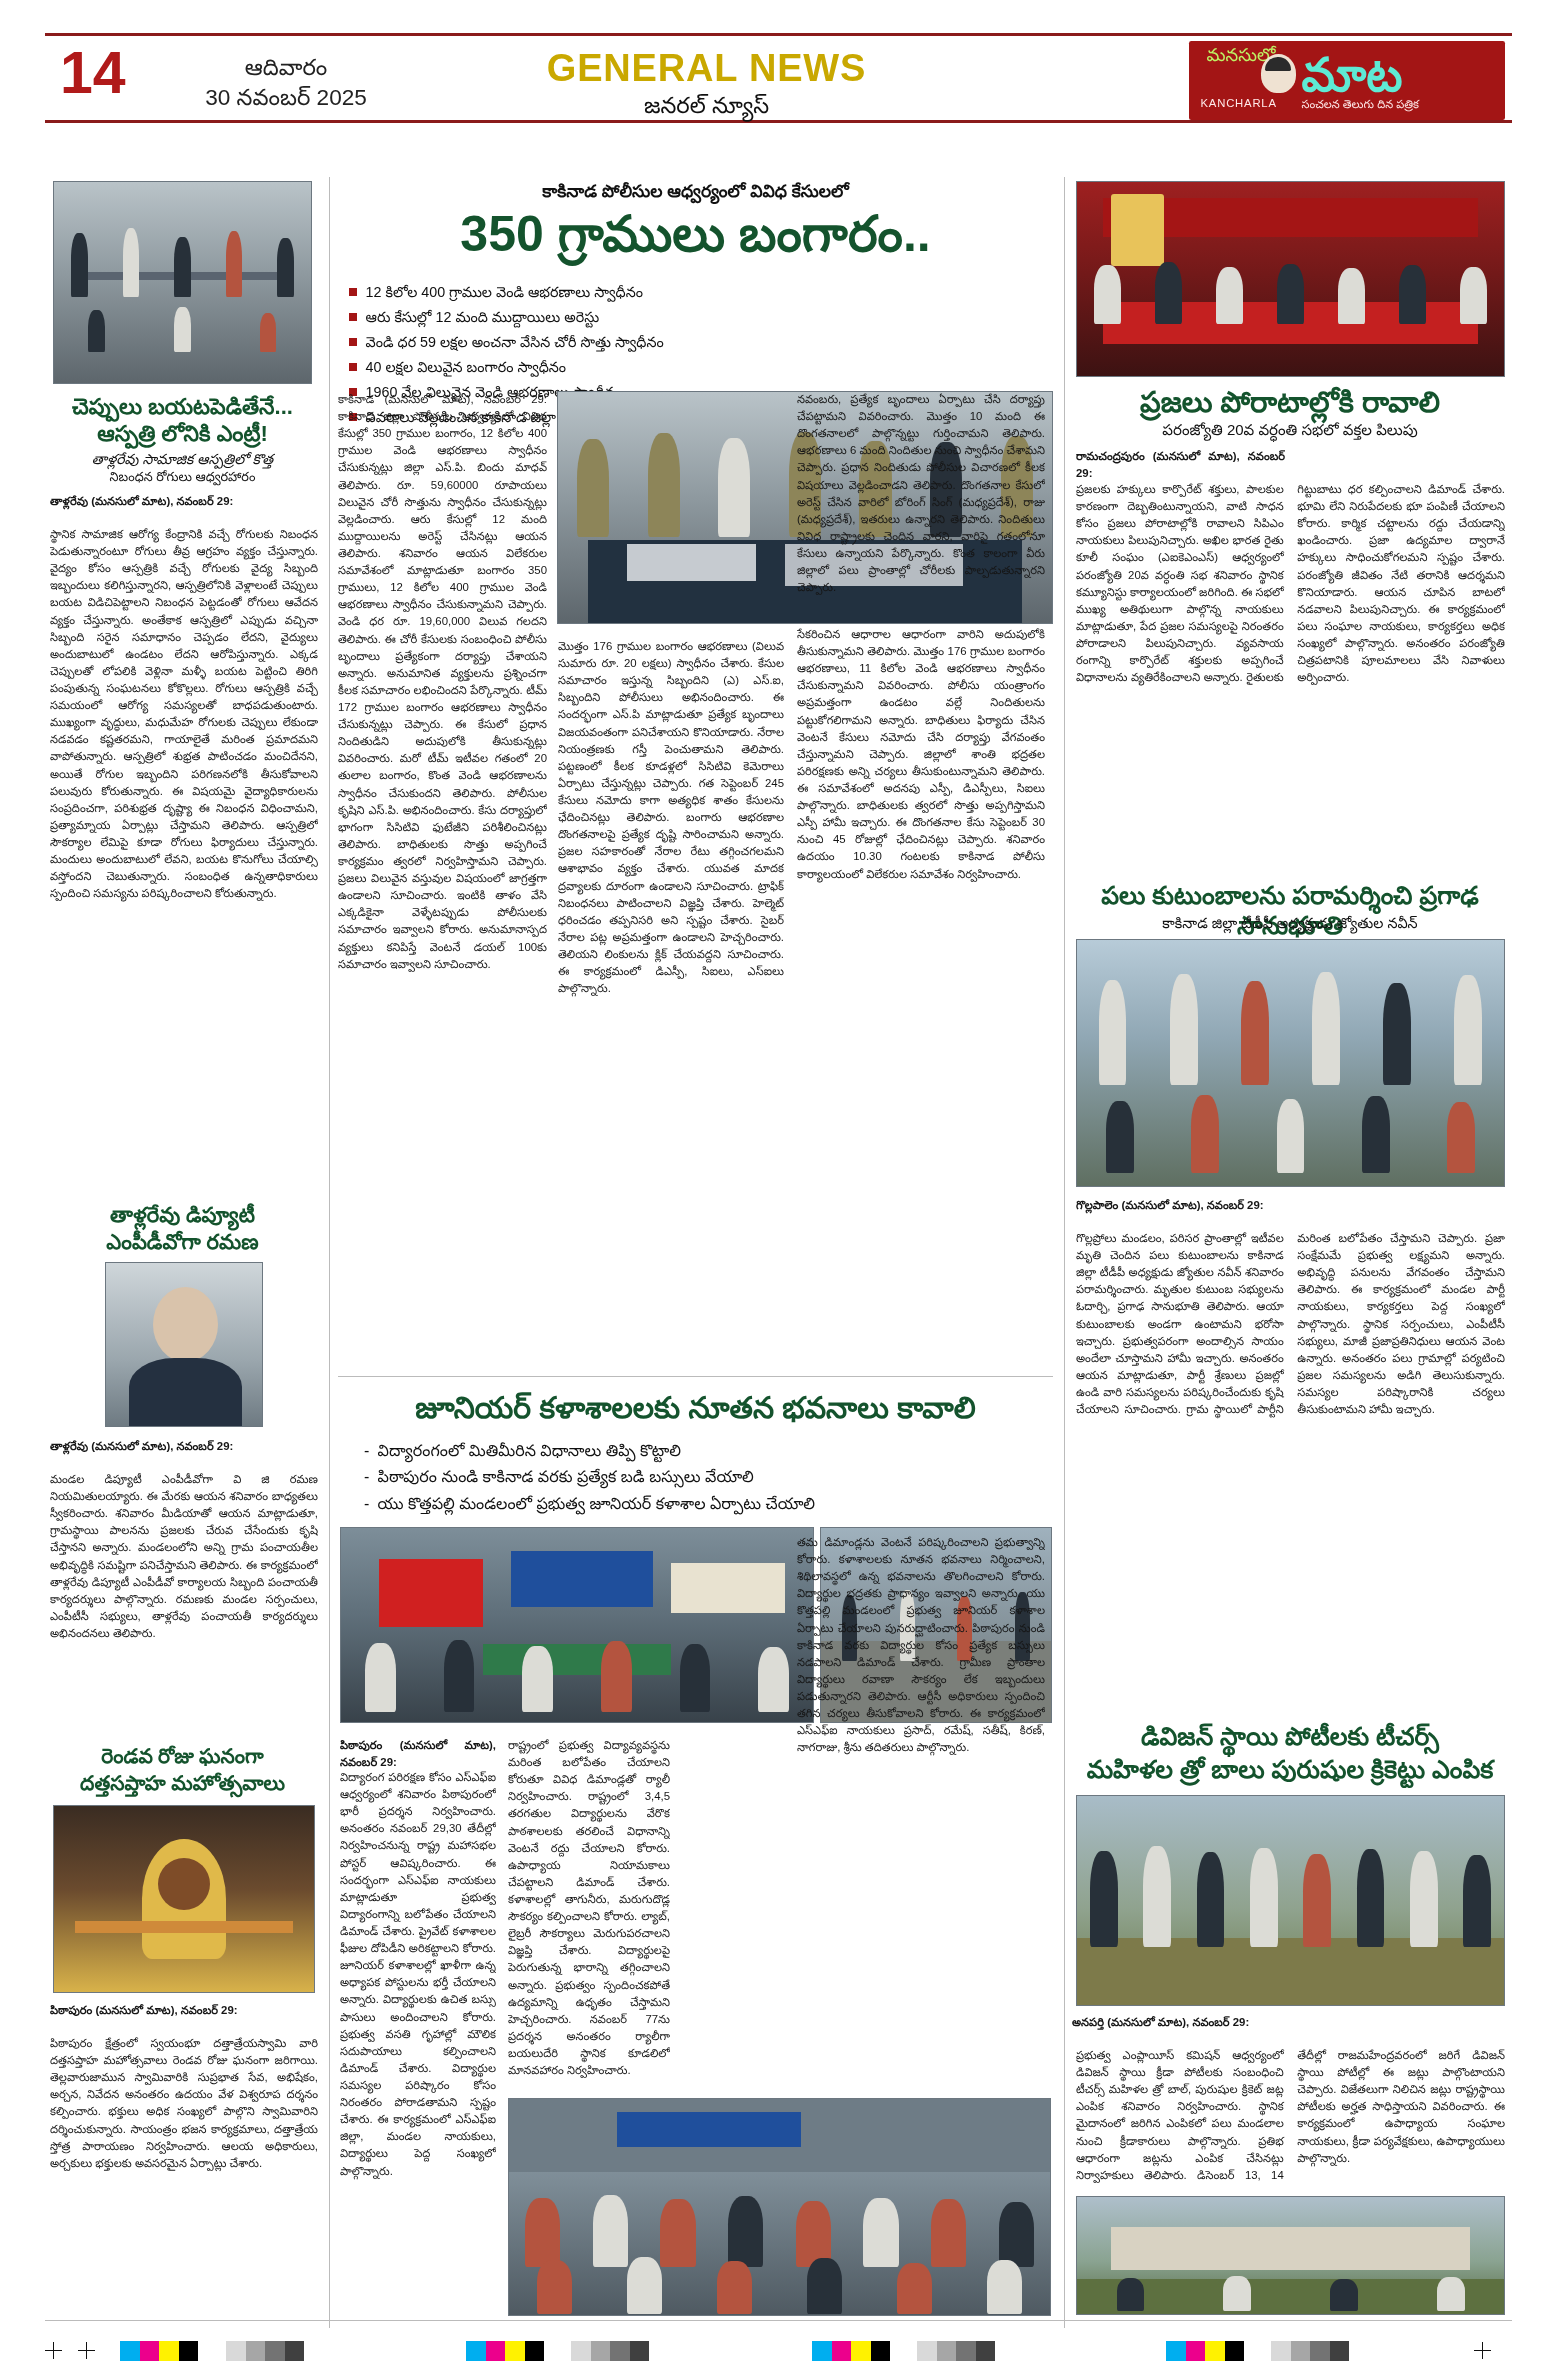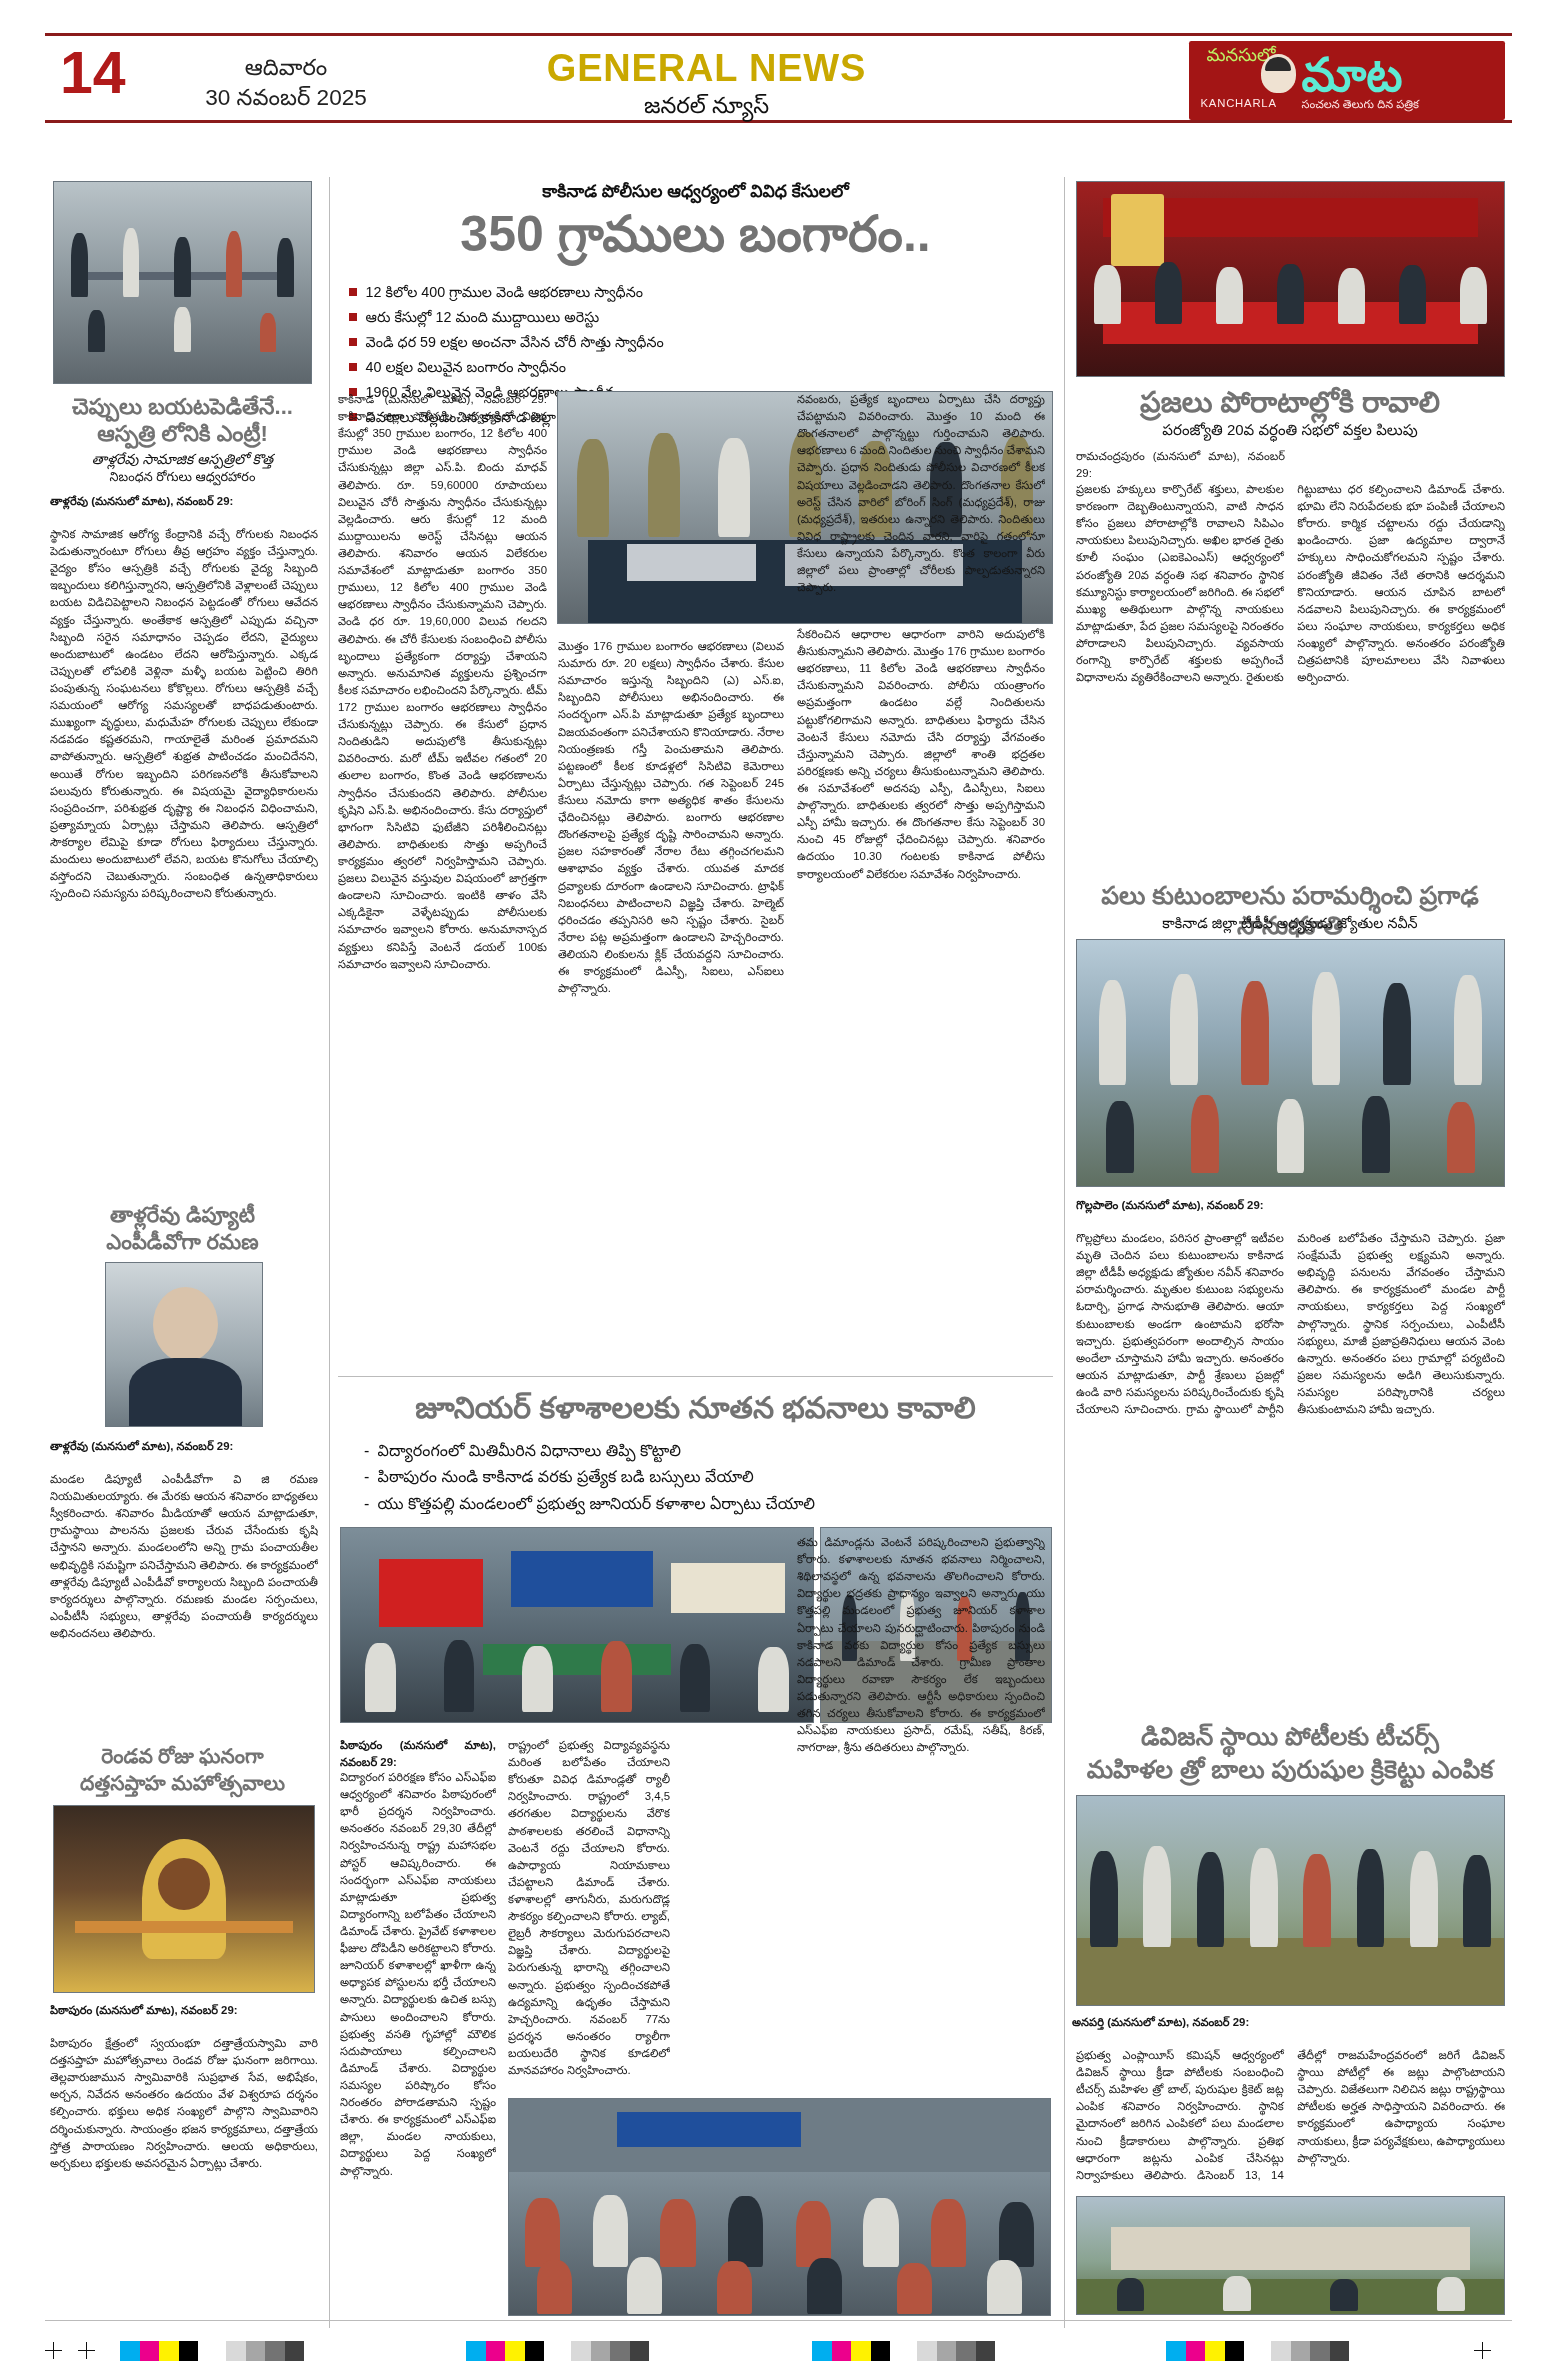--- a/index.html
+++ b/index.html
@@ -81,21 +81,21 @@
   
   .vline { position: absolute; background: #bbb; width: 0.8px; }
   .hline { position: absolute; background: #bbb; height: 0.8px; }
 
   
   .photo {
     position: absolute; overflow: hidden; background: #8a9aa5;
     border: 0.8px solid #6c7780;
   }
   .headline {
-    position: absolute; color: #737373; font-weight: bold;
+    position: absolute; color: #14532d; font-weight: bold;
     text-align: center; line-height: 1.18;
   }
   .kicker {
     position: absolute; color: #111; text-align: center;
   }
   .body-col {
     position: absolute;
     font-size: 11.4px; line-height: 1.5; color: #161616;
     text-align: justify;
     overflow: hidden;
@@ -342,21 +342,21 @@
       <div class="fig dark" style="height:60px;"></div>
       <div class="fig white" style="height:56px;"></div>
       <div class="fig dark" style="height:59px;"></div>
       <div class="fig white" style="height:57px;"></div>
     </div>
   </div>
 
   <div class="headline" style="left:1072px; top:385px; width:436px; font-size:29px;">ప్రజలు పోరాటాల్లోకి రావాలి</div>
   <div class="kicker" style="left:1072px; top:421px; width:436px; font-size:15px;">పరంజ్యోతి 20వ వర్ధంతి సభలో వక్తల పిలుపు</div>
 
-  <div class="body-col" style="left:1076px; top:448px; width:209px; height:33px; font-weight:normal;">రామచంద్రపురం (మనసులో మాట), నవంబర్ 29:</div>
+  <div class="body-col" style="left:1076px; top:448px; width:209px; height:33px; font-weight:bold;">రామచంద్రపురం (మనసులో మాట), నవంబర్ 29:</div>
   <div class="body-col" style="left:1076px; top:481px; width:429px; height:391px; column-count:2; column-gap:13.5px;">ప్రజలకు హక్కులు కార్పొరేట్ శక్తులు, పాలకుల కారణంగా దెబ్బతింటున్నాయని, వాటి సాధన కోసం ప్రజలు పోరాటాల్లోకి రావాలని సిపిఎం నాయకులు పిలుపునిచ్చారు. అఖిల భారత రైతు కూలీ సంఘం (ఎఐకెఎంఎస్) ఆధ్వర్యంలో పరంజ్యోతి 20వ వర్ధంతి సభ శనివారం స్థానిక కమ్యూనిస్టు కార్యాలయంలో జరిగింది. ఈ సభలో ముఖ్య అతిథులుగా పాల్గొన్న నాయకులు మాట్లాడుతూ, పేద ప్రజల సమస్యలపై నిరంతరం పోరాడాలని పిలుపునిచ్చారు. వ్యవసాయ రంగాన్ని కార్పొరేట్ శక్తులకు అప్పగించే విధానాలను వ్యతిరేకించాలని అన్నారు. రైతులకు గిట్టుబాటు ధర కల్పించాలని డిమాండ్ చేశారు. భూమి లేని నిరుపేదలకు భూ పంపిణీ చేయాలని కోరారు. కార్మిక చట్టాలను రద్దు చేయడాన్ని ఖండించారు. ప్రజా ఉద్యమాల ద్వారానే హక్కులు సాధించుకోగలమని స్పష్టం చేశారు. పరంజ్యోతి జీవితం నేటి తరానికి ఆదర్శమని కొనియాడారు. ఆయన చూపిన బాటలో నడవాలని పిలుపునిచ్చారు. ఈ కార్యక్రమంలో పలు సంఘాల నాయకులు, కార్యకర్తలు అధిక సంఖ్యలో పాల్గొన్నారు. అనంతరం పరంజ్యోతి చిత్రపటానికి పూలమాలలు వేసి నివాళులు అర్పించారు.</div>
 
   <div class="headline" style="left:1072px; top:881px; width:436px; font-size:25px;">పలు కుటుంబాలను పరామర్శించి ప్రగాఢ సానుభూతి</div>
   <div class="kicker" style="left:1072px; top:915px; width:436px; font-size:14.3px;">కాకినాడ జిల్లా టీడీపీ అధ్యక్షుడు జ్యోతుల నవీన్</div>
 
   <div class="photo" style="left:1076px; top:939px; width:429px; height:248px;">
     <div class="sim g-out"></div>
     <div class="figrow" style="top:10%; height:120px;">
       <div class="fig white" style="height:105px;"></div>
       <div class="fig white" style="height:111px;"></div>

